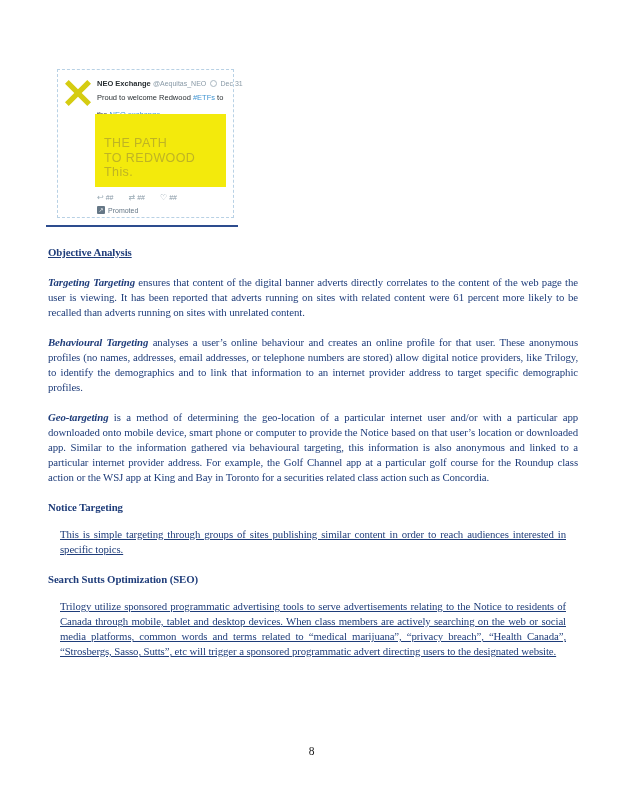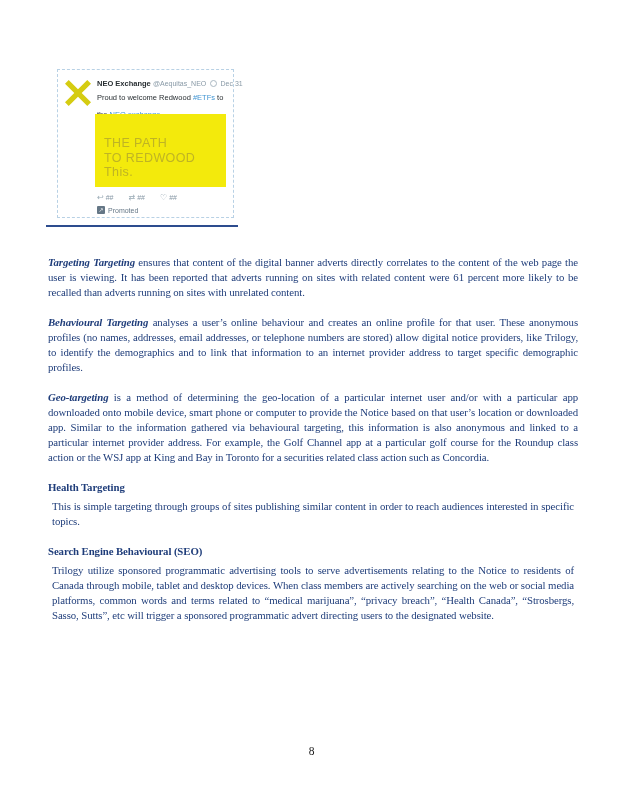--- a/index.html
+++ b/index.html
@@ -73,21 +73,21 @@
     margin:5px 0 0 0;font-weight:bold;text-decoration:underline;
   }
   .para{
     margin:15px 0 0 0;text-align:justify;
   }
   .para .lead{font-weight:bold;font-style:italic;}
   .h2{
     margin:15px 0 0 0;font-weight:bold;
   }
   .h2-body{
-    margin:4px;text-align:justify;
+    margin:12px;text-align:justify;text-decoration:underline;
   }
   .page-number{
     position:absolute;left:0;right:0;top:745px;
     text-align:center;color:#1b1b1b;font-size:11.5px;
   }
 </style>
 </head>
 <body>
 
 <div class="page">
@@ -125,29 +125,30 @@
       </span>
     </div>
     <div class="tw-promoted">
       <span class="promo-ic">↗</span>
       <span>Promoted</span>
     </div>
   </div>
   <div class="tweet-divider"></div>
 
   <div class="doc">
+    <p class="h1">Objective Analysis</p>
 
 
     <p class="para"><span class="lead">Targeting Targeting</span><span> ensures that content of the digital banner adverts directly correlates to the content of the web page the user is viewing. It has been reported that adverts running on sites with related content were 61 percent more likely to be recalled than adverts running on sites with unrelated content.</span></p>
 
     <p class="para"><span class="lead">Behavioural Targeting</span><span> analyses a user’s online behaviour and creates an online profile for that user. These anonymous profiles (no names, addresses, email addresses, or telephone numbers are stored) allow digital notice providers, like Trilogy, to identify the demographics and to link that information to an internet provider address to target specific demographic profiles.</span></p>
 
     <p class="para"><span class="lead">Geo-targeting</span><span> is a method of determining the geo-location of a particular internet user and/or with a particular app downloaded onto mobile device, smart phone or computer to provide the Notice based on that user’s location or downloaded app. Similar to the information gathered via behavioural targeting, this information is also anonymous and linked to a particular internet provider address.  For example, the Golf Channel app at a particular golf course for the Roundup class action or the WSJ app at King and Bay in Toronto for a securities related class action such as Concordia.</span></p>
 
-    <p class="h2">Health Targeting</p>
+    <p class="h2">Notice Targeting</p>
     <p class="h2-body">This is simple targeting through groups of sites publishing similar content in order to reach audiences interested in specific topics.</p>
 
-    <p class="h2">Search Engine Behavioural (SEO)</p>
+    <p class="h2">Search Sutts Optimization (SEO)</p>
     <p class="h2-body">Trilogy utilize sponsored programmatic advertising tools to serve advertisements relating to the Notice to residents of Canada through mobile, tablet and desktop devices.  When class members are actively searching on the web or social media platforms, common words and terms related to “medical marijuana”, “privacy breach”, “Health Canada”, “Strosbergs, Sasso, Sutts”, etc will trigger a sponsored programmatic advert directing users to the designated website.</p>
   </div>
 
   <div class="page-number">8</div>
 </div>
 
 </body></html>

